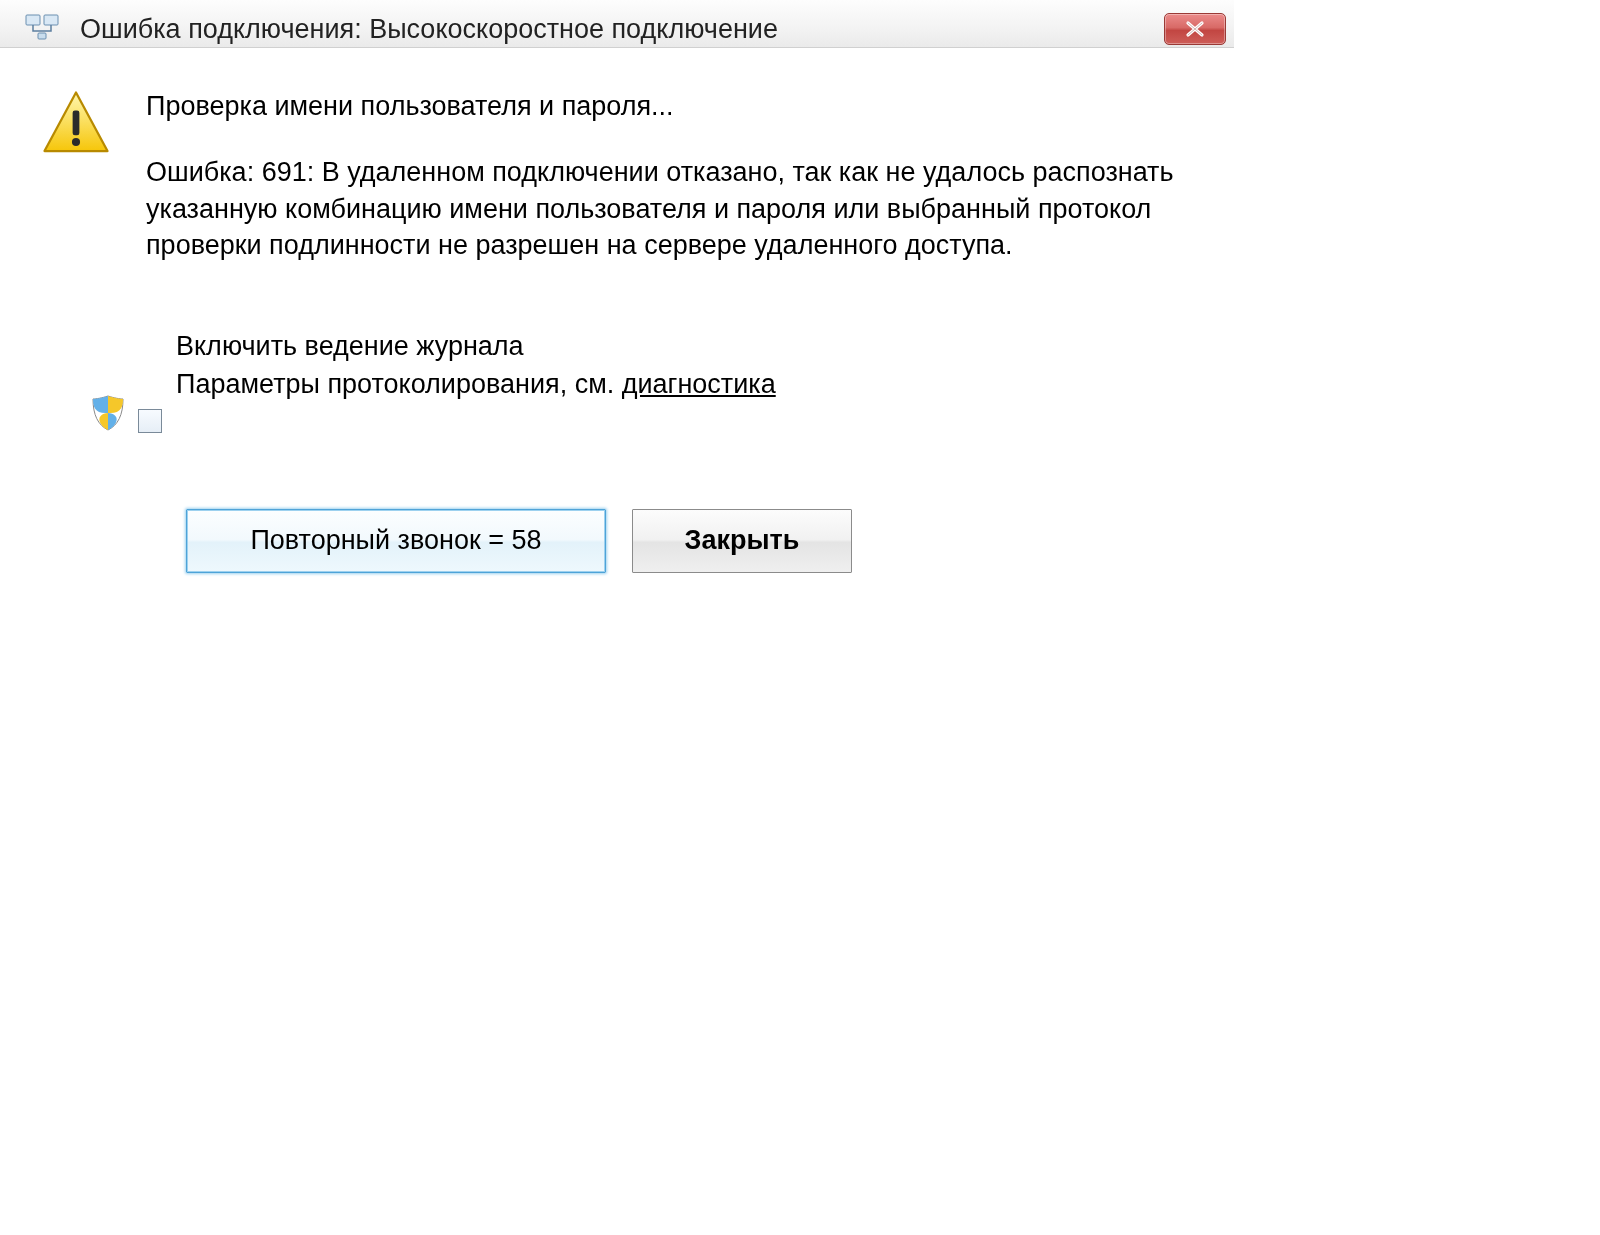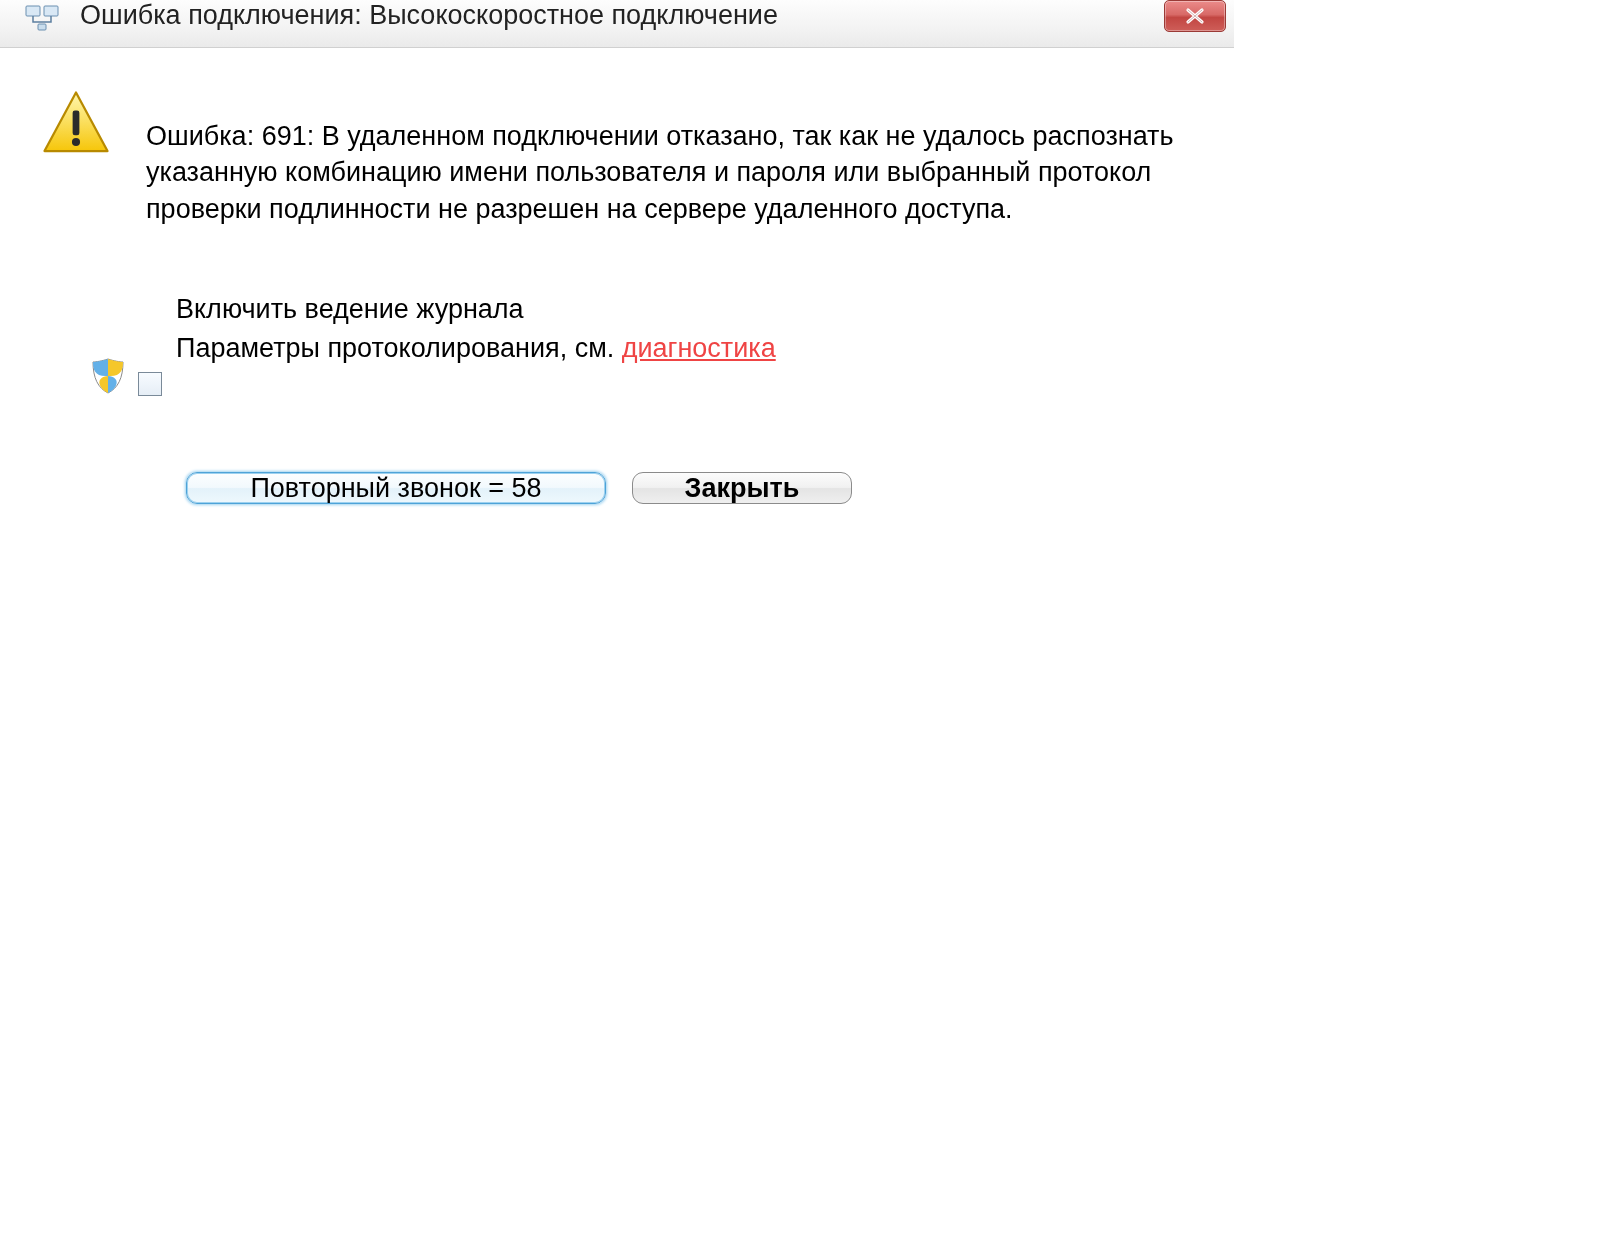--- a/index.html
+++ b/index.html
@@ -11,21 +11,21 @@
       font-family: "Segoe UI", Tahoma, Arial, sans-serif;
       background: #fff;
       width: 1234px;
       height: 1010px;
       position: relative;
       overflow: hidden;
     }
     .titlebar {
       height: 48px;
       display: flex;
-      align-items: flex-start;
+      align-items: flex-end;
       padding: 0 8px 2px 24px;
       background: linear-gradient(to bottom, #fdfdfd 0%, #f3f3f3 60%, #eaeaea 100%);
       border-bottom: 1px solid #d0d0d0;
     }
     .titlebar .app-icon {
       width: 36px;
       height: 36px;
       margin-right: 20px;
       position: relative;
     }
@@ -99,37 +99,37 @@
       flex-shrink: 0;
       cursor: pointer;
     }
     .logging-text {
       font-size: 27px;
       color: #000;
       line-height: 1.35;
     }
     .logging-text .line2 { margin-top: 2px; }
     .link {
-      color: #ef4444;
+      color: #000000;
       text-decoration: underline;
       cursor: pointer;
     }
 
     .button-row {
       display: flex;
       gap: 26px;
       margin-top: 76px;
       margin-left: 146px;
     }
     .btn {
-      height: 32px;
+      height: 64px;
       font-size: 27px;
       font-family: inherit;
       padding: 0 36px;
-      border-radius: 11px;
+      border-radius: 1px;
       cursor: pointer;
       background: linear-gradient(to bottom, #fcfcfc 0%, #f1f1f1 48%, #e4e4e4 52%, #efefef 100%);
       border: 1px solid #8b8b8b;
       color: #000;
     }
     .btn.primary {
       border: 1px solid #4ea3d8;
       box-shadow: 0 0 0 1px #9dd1ef inset, 0 0 3px 1px #9dd1ef;
       background: linear-gradient(to bottom, #fcfeff 0%, #f2f9fd 48%, #e3f2fa 52%, #eef8fd 100%);
       min-width: 420px;
@@ -171,20 +171,21 @@
             <stop offset="0" stop-color="#fff7b0"></stop>
             <stop offset="1" stop-color="#f6c60a"></stop>
           </linearGradient>
         </defs>
         <path d="M32 4 L60 56 H4 Z" fill="url(#yg)" stroke="#b88a00" stroke-width="2" stroke-linejoin="round"></path>
         <rect x="29" y="20" width="6" height="22" rx="2" fill="#2b2b2b"></rect>
         <circle cx="32" cy="48" r="3.6" fill="#2b2b2b"></circle>
       </svg>
     </span>
     <div class="text-block">
+      <p>Проверка имени пользователя и пароля...</p>
       <div class="gap"></div>
       <p>Ошибка: 691: В удаленном подключении отказано, так как не удалось распознать указанную комбинацию имени пользователя и пароля или выбранный протокол проверки подлинности не разрешен на сервере удаленного доступа.</p>
     </div>
   </div>
 
   <div class="gap"></div>
 
   <div class="logging-row">
     <span class="shield-icon">
       <svg viewBox="0 0 40 40">

